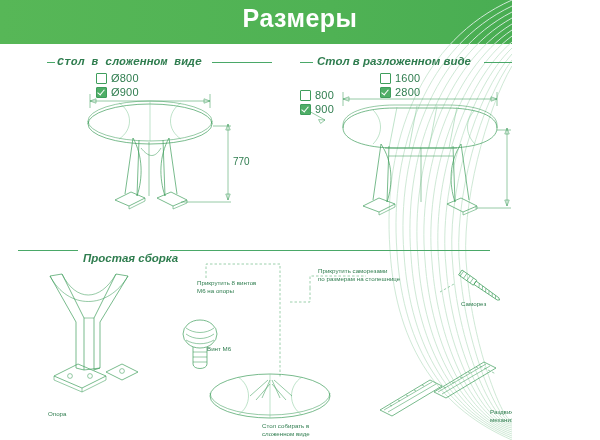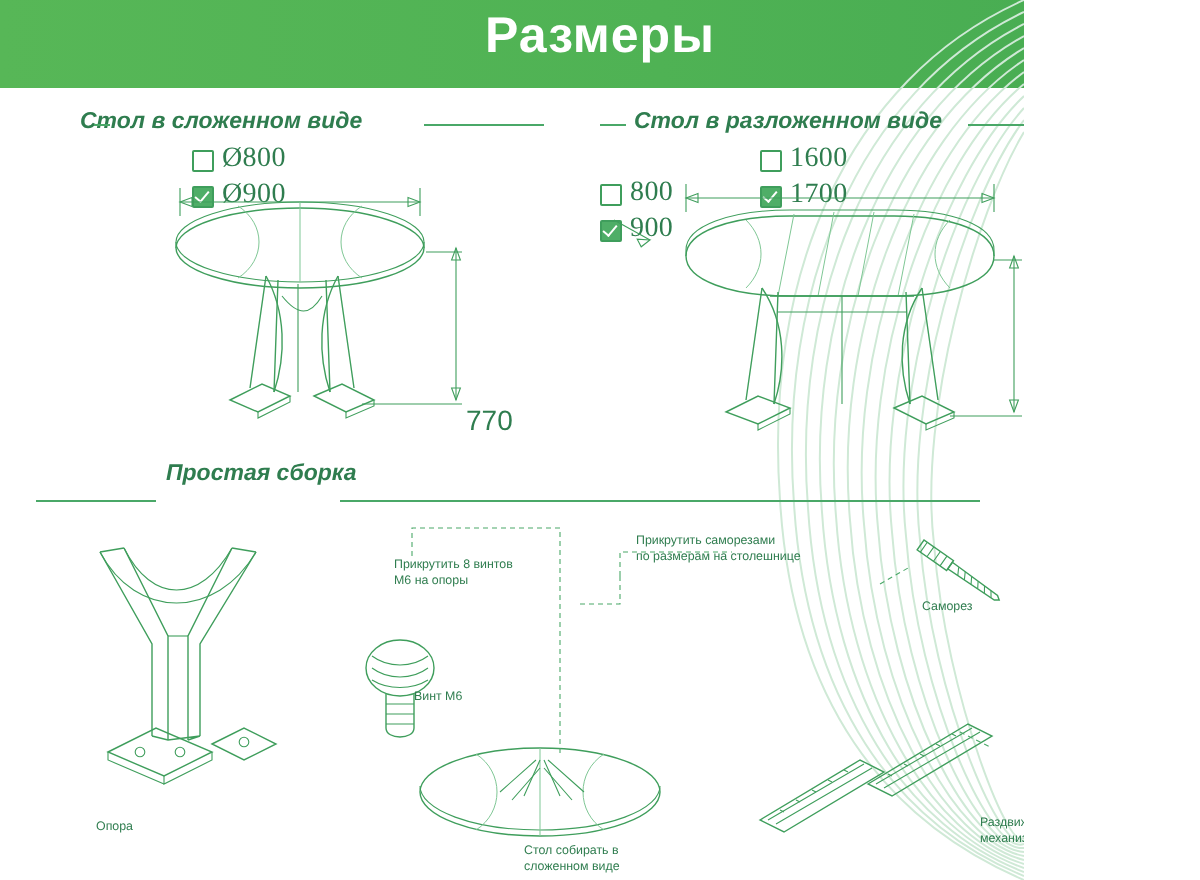--- a/index.html
+++ b/index.html
@@ -40,23 +40,23 @@
   .dimrow{display:flex;align-items:center;margin-bottom:2px;white-space:nowrap;}
   .chk{
     width:9px;height:9px;border:1px solid #3f9e5c;margin-right:4px;
     display:inline-block;position:relative;background:#fff;border-radius:1px;
   }
   .chk.on{background:#4fae67;border-color:#3f9e5c;}
   .chk.on:after{
     content:"";position:absolute;left:2px;top:0px;width:3px;height:6px;
     border:solid #ffffff;border-width:0 1.3px 1.3px 0;transform:rotate(40deg);
   }
-  .dimrow span{font-size:14px;letter-spacing:.2px;font-family:Liberation Serif, serif;}
-
-  .vlabel{position:absolute;font-size:14px;color:#2f7d4f;margin-top:46px;}
+  .dimrow span{font-size:11px;letter-spacing:.2px;}
+
+  .vlabel{position:absolute;font-size:10px;color:#2f7d4f;}
 
   
   .alabel{position:absolute;font-size:6.2px;color:#2f7d4f;line-height:1.25;white-space:pre-line;}
 
   svg{display:block;}
   .ln{fill:none;stroke:#3f9e5c;stroke-width:.7;}
   .ln2{fill:none;stroke:#3f9e5c;stroke-width:.55;}
   .lnl{fill:none;stroke:#7fc795;stroke-width:.5;}
   .dash{fill:none;stroke:#4aa868;stroke-width:.55;stroke-dasharray:2.5 2;}
 </style>
@@ -78,21 +78,21 @@
       <path d="M150 30 C 90 70 55 170 63 260 C 69 350 110 420 150 430"></path>
       <path d="M150 36 C 96 76 62 176 70 262 C 76 350 116 422 150 428"></path>
       <path d="M150 42 C 102 82 69 182 77 264 C 83 350 122 424 150 426"></path>
       <path d="M150 48 C 108 88 76 188 84 266 C 90 350 128 426 150 424"></path>
       <path d="M150 54 C 114 94 83 194 91 268 C 97 350 134 428 150 422"></path>
       <path d="M150 60 C 120 100 90 200 98 270 C 104 350 140 430 150 420"></path>
       <path d="M150 66 C 126 106 97 206 105 272 C 111 350 145 432 150 418"></path>
     </g>
   </svg>
 
-  <div class="sec-head" style="left:40px;top:55px;">Стол в сложенном виде</div>
+  <div class="sec-head" style="left:57px;top:55px;font-family:Liberation Mono, monospace;">Стол в сложенном виде</div>
   <div class="rule" style="left:47px;top:62px;width:8px;"></div>
   <div class="rule" style="left:212px;top:62px;width:60px;"></div>
 
   <div class="sec-head" style="left:317px;top:55px;text-align:center;">Стол в разложенном виде</div>
   <div class="rule" style="left:300px;top:62px;width:13px;"></div>
   <div class="rule" style="left:484px;top:62px;width:40px;"></div>
 
   <div class="dimbox" style="left:96px;top:72px;">
     <div class="dimrow">
       <span class="chk"></span>
@@ -137,21 +137,21 @@
   </svg>
   <div class="vlabel" style="left:233px;top:156px;">770</div>
 
   <div class="dimbox" style="left:380px;top:72px;text-align:center;">
     <div class="dimrow">
       <span class="chk"></span>
       <span>1600</span>
     </div>
     <div class="dimrow">
       <span class="chk on"></span>
-      <span>1700</span>
+      <span>2800</span>
     </div>
   </div>
 
   <div class="dimbox" style="left:264px;top:89px;padding-left:36px;">
     <div class="dimrow">
       <span class="chk"></span>
       <span>800</span>
     </div>
     <div class="dimrow">
       <span class="chk on"></span>
@@ -190,21 +190,21 @@
     <path class="ln2" d="M178 130 L178 133 L192 127 L192 124"></path>
 
     <path class="ln2" d="M222 46 L222 124"></path>
     <path class="ln2" d="M222 46 l-2.2 6 l4.4 0 z" fill="#3f9e5c"></path>
     <path class="ln2" d="M222 124 l-2.2 -6 l4.4 0 z" fill="#3f9e5c"></path>
     <path class="ln2" d="M212 48 L226 48 M190 126 L226 126"></path>
   </svg>
   <div class="vlabel" style="left:512px;top:166px;">770</div>
 
   <div class="rule" style="left:18px;top:250px;width:60px;"></div>
-  <div class="sec-head" style="left:83px;top:231px;">Простая сборка</div>
+  <div class="sec-head" style="left:83px;top:252px;">Простая сборка</div>
   <div class="rule" style="left:170px;top:250px;width:320px;"></div>
 
   <svg style="position:absolute;left:10px;top:258px;" width="520" height="180" viewBox="0 0 520 180">
 
     <g>
       <path class="ln" d="M40 18 L66 64 L66 110 M52 16 L74 60 L74 112"></path>
       <path class="ln" d="M40 18 L52 16"></path>
       <path class="ln" d="M118 18 L90 64 L90 110 M106 16 L84 60 L84 112"></path>
       <path class="ln" d="M118 18 L106 16"></path>
       <path class="ln" d="M66 110 L74 112 L90 110 L84 112"></path>

